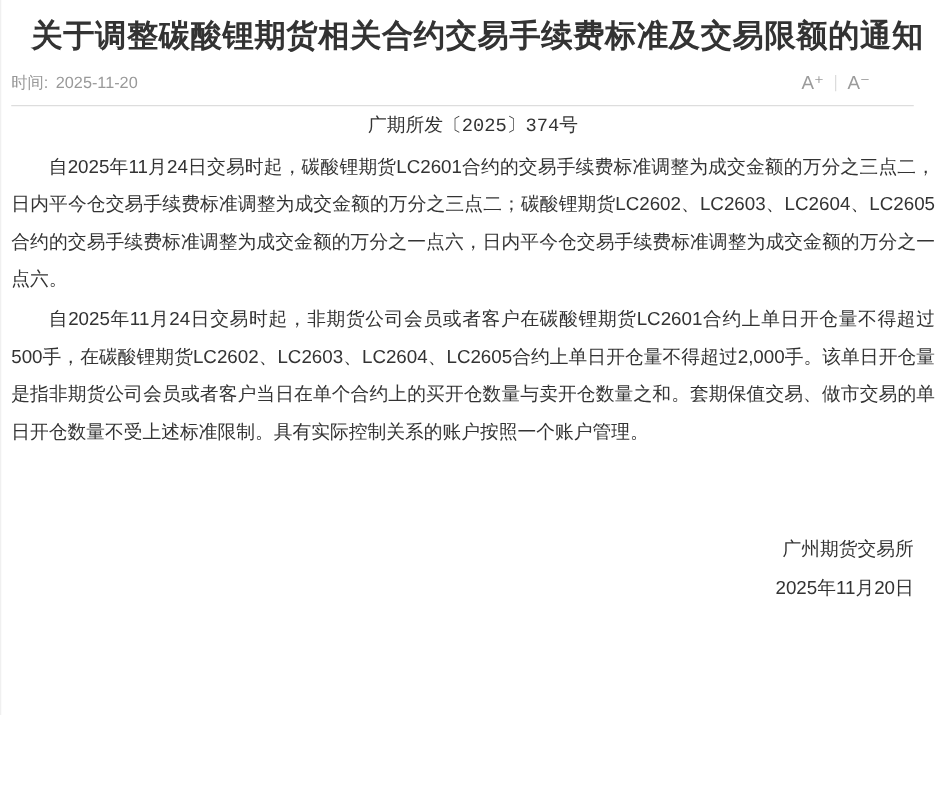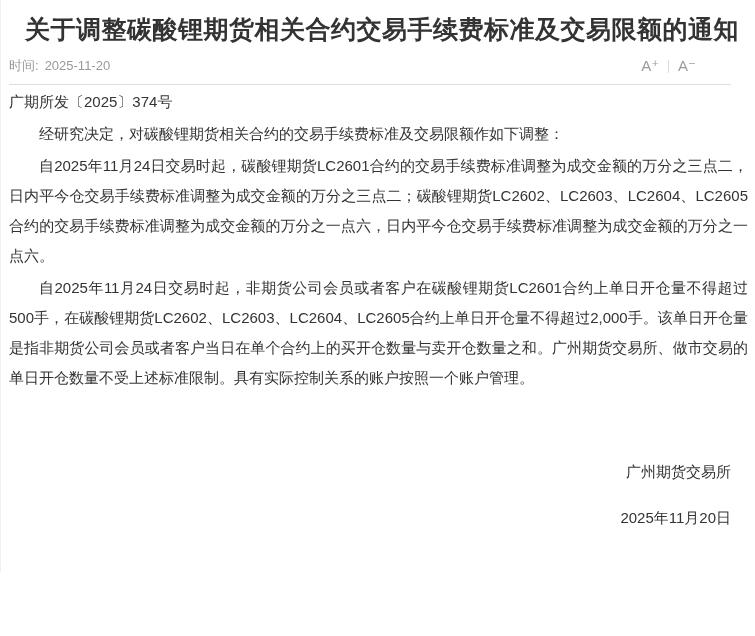--- a/index.html
+++ b/index.html
@@ -48,36 +48,37 @@
   }
   .doc-body {
     font-size: 15px;
     line-height: 30px;
     text-align: justify;
     padding-right: 7px;
     color: #333333;
   }
   .doc-number {
     margin: 26px 0 0 0;
-    text-align: left;
+    text-align: center;
+    font-family: Liberation Mono, monospace;
   }
   .doc-body p { margin: 2px 0; }
   .indent { text-indent: 2em; }
   .attachment { margin-top: 26px !important; text-indent: 2em; }
   .att-link {
     color: #333333;
     text-decoration: underline;
     cursor: pointer;
   }
   .signature {
     margin-top: 64px;
     text-align: right;
     padding-right: 17px;
   }
-  .signature p { margin: 16px 0; text-indent: 0; }
+  .signature p { margin: 1px 0; text-indent: 0; }
 </style>
 </head>
 <body>
 
 <div class="page">
 
   <h1 class="title">关于调整碳酸锂期货相关合约交易手续费标准及交易限额的通知</h1>
 
   <div class="meta-row">
     <span class="time">
@@ -90,25 +91,24 @@
     </span>
   </div>
 
   <hr class="divider">
 
   <div class="doc-body">
 
     <p class="doc-number">广期所发〔2025〕374号</p>
 
 
-    <p class="indent">经研究决定，对碳酸锂期货相关合约的交易手续费标准及交易限额作如下调整：</p>
 
     <p class="indent">自2025年11月24日交易时起，碳酸锂期货LC2601合约的交易手续费标准调整为成交金额的万分之三点二，日内平今仓交易手续费标准调整为成交金额的万分之三点二；碳酸锂期货LC2602、LC2603、LC2604、LC2605合约的交易手续费标准调整为成交金额的万分之一点六，日内平今仓交易手续费标准调整为成交金额的万分之一点六。</p>
 
-    <p class="indent">自2025年11月24日交易时起，非期货公司会员或者客户在碳酸锂期货LC2601合约上单日开仓量不得超过500手，在碳酸锂期货LC2602、LC2603、LC2604、LC2605合约上单日开仓量不得超过2,000手。该单日开仓量是指非期货公司会员或者客户当日在单个合约上的买开仓数量与卖开仓数量之和。广州期货交易所、做市交易的单日开仓数量不受上述标准限制。具有实际控制关系的账户按照一个账户管理。</p>
+    <p class="indent">自2025年11月24日交易时起，非期货公司会员或者客户在碳酸锂期货LC2601合约上单日开仓量不得超过500手，在碳酸锂期货LC2602、LC2603、LC2604、LC2605合约上单日开仓量不得超过2,000手。该单日开仓量是指非期货公司会员或者客户当日在单个合约上的买开仓数量与卖开仓数量之和。套期保值交易、做市交易的单日开仓数量不受上述标准限制。具有实际控制关系的账户按照一个账户管理。</p>
 
 
 
     <div class="signature">
       <p>广州期货交易所</p>
       <p>2025年11月20日</p>
     </div>
 
   </div>
 

